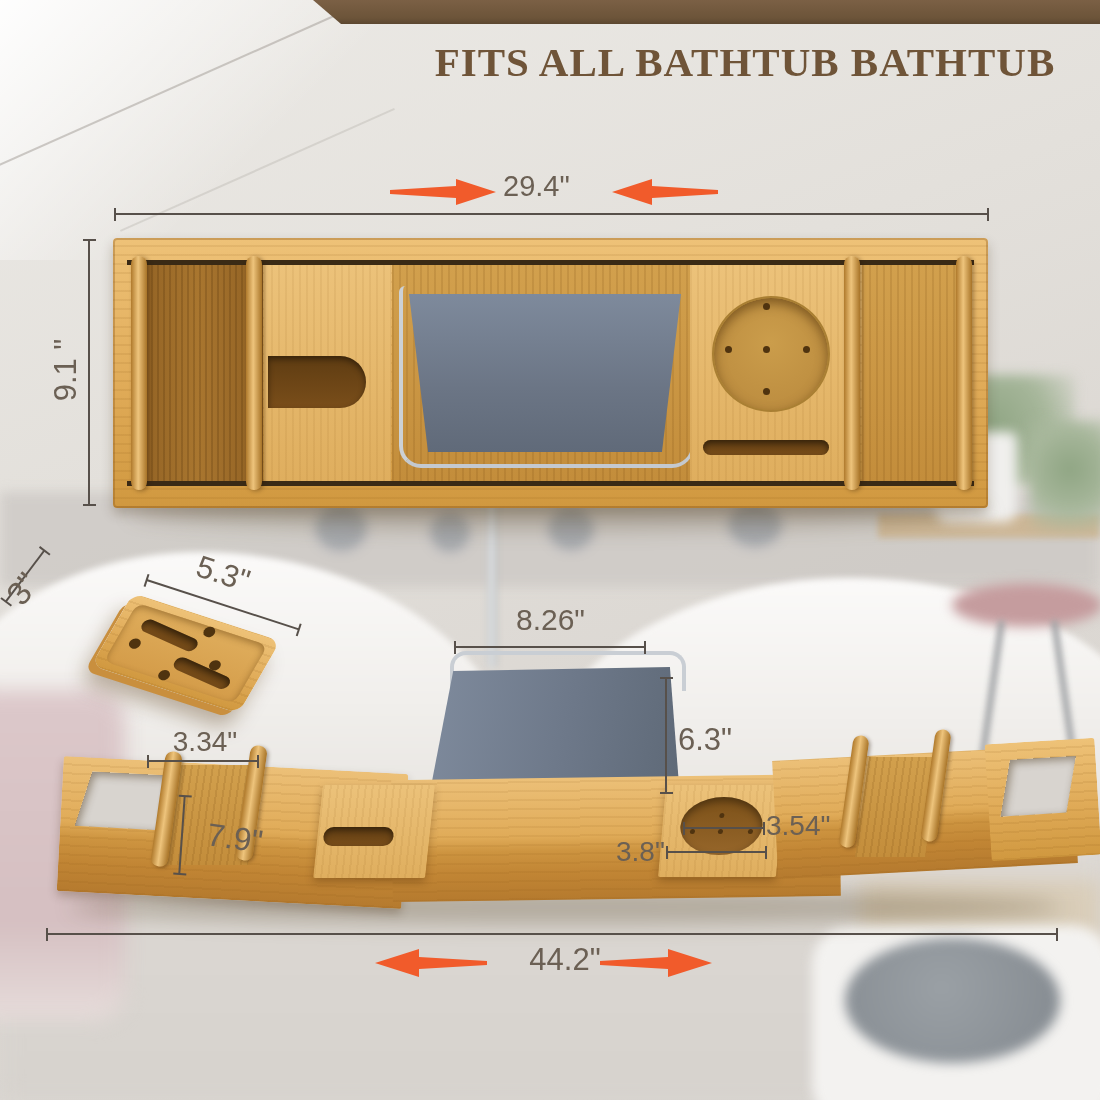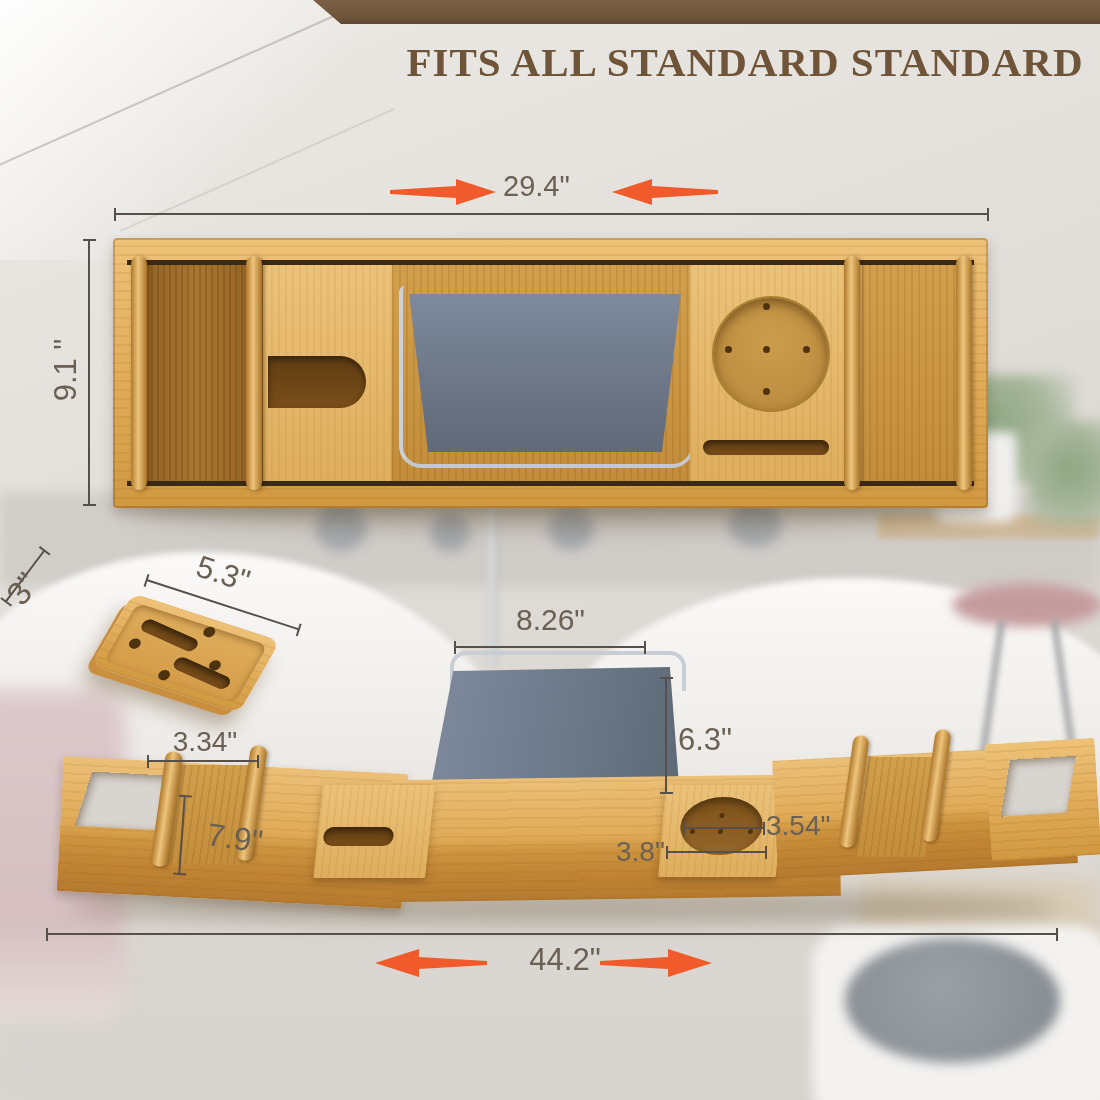--- a/index.html
+++ b/index.html
@@ -95,21 +95,21 @@
   <div class="abs pot blur6" style="left:935px;top:432px;width:82px;height:90px;"></div>
   <div class="abs table-top blur6" style="left:952px;top:583px;width:150px;height:44px;"></div>
   <div class="abs table-leg blur3" style="left:988px;top:620px;width:6px;height:155px;transform:rotate(8deg);"></div>
   <div class="abs table-leg blur3" style="left:1062px;top:620px;width:6px;height:155px;transform:rotate(-8deg);"></div>
   <div class="abs floor-hint blur10" style="left:860px;top:880px;width:240px;height:90px;"></div>
   <div class="abs towel blur10" style="left:-40px;top:690px;width:165px;height:330px;"></div>
   <div class="abs stool-base blur6" style="left:812px;top:925px;width:300px;height:200px;"></div>
   <div class="abs stool-top blur6" style="left:845px;top:938px;width:215px;height:125px;"></div>
 
   <div class="abs banner"></div>
-  <div class="abs title">FITS ALL STANDARD STANDARD</div>
+  <div class="abs title">FITS ALL BATHTUB BATHTUB</div>
 
   <div class="abs tray-shadow blur10" style="left:130px;top:495px;width:860px;height:34px;"></div>
   <div class="abs" style="left:113px;top:238px;width:875px;height:270px;">
     <div class="abs grain-h" style="left:0;top:0;width:875px;height:270px;border-radius:4px;box-shadow:inset 0 0 0 2px rgba(140,90,30,.35), 0 6px 12px rgba(60,40,10,.25);"></div>
     <div class="abs" style="left:14px;top:22px;width:847px;height:5px;background:#3a2a15;"></div>
     <div class="abs" style="left:14px;top:243px;width:847px;height:5px;background:#3a2a15;"></div>
     <div class="abs grain-v dark" style="left:20px;top:27px;width:130px;height:216px;"></div>
     <div class="abs grain-v light" style="left:151px;top:27px;width:127px;height:216px;"></div>
     <div class="abs cutout" style="left:155px;top:118px;width:98px;height:52px;border-radius:0 26px 26px 0;"></div>
     <div class="abs grain-v mid" style="left:279px;top:27px;width:299px;height:216px;"></div>

